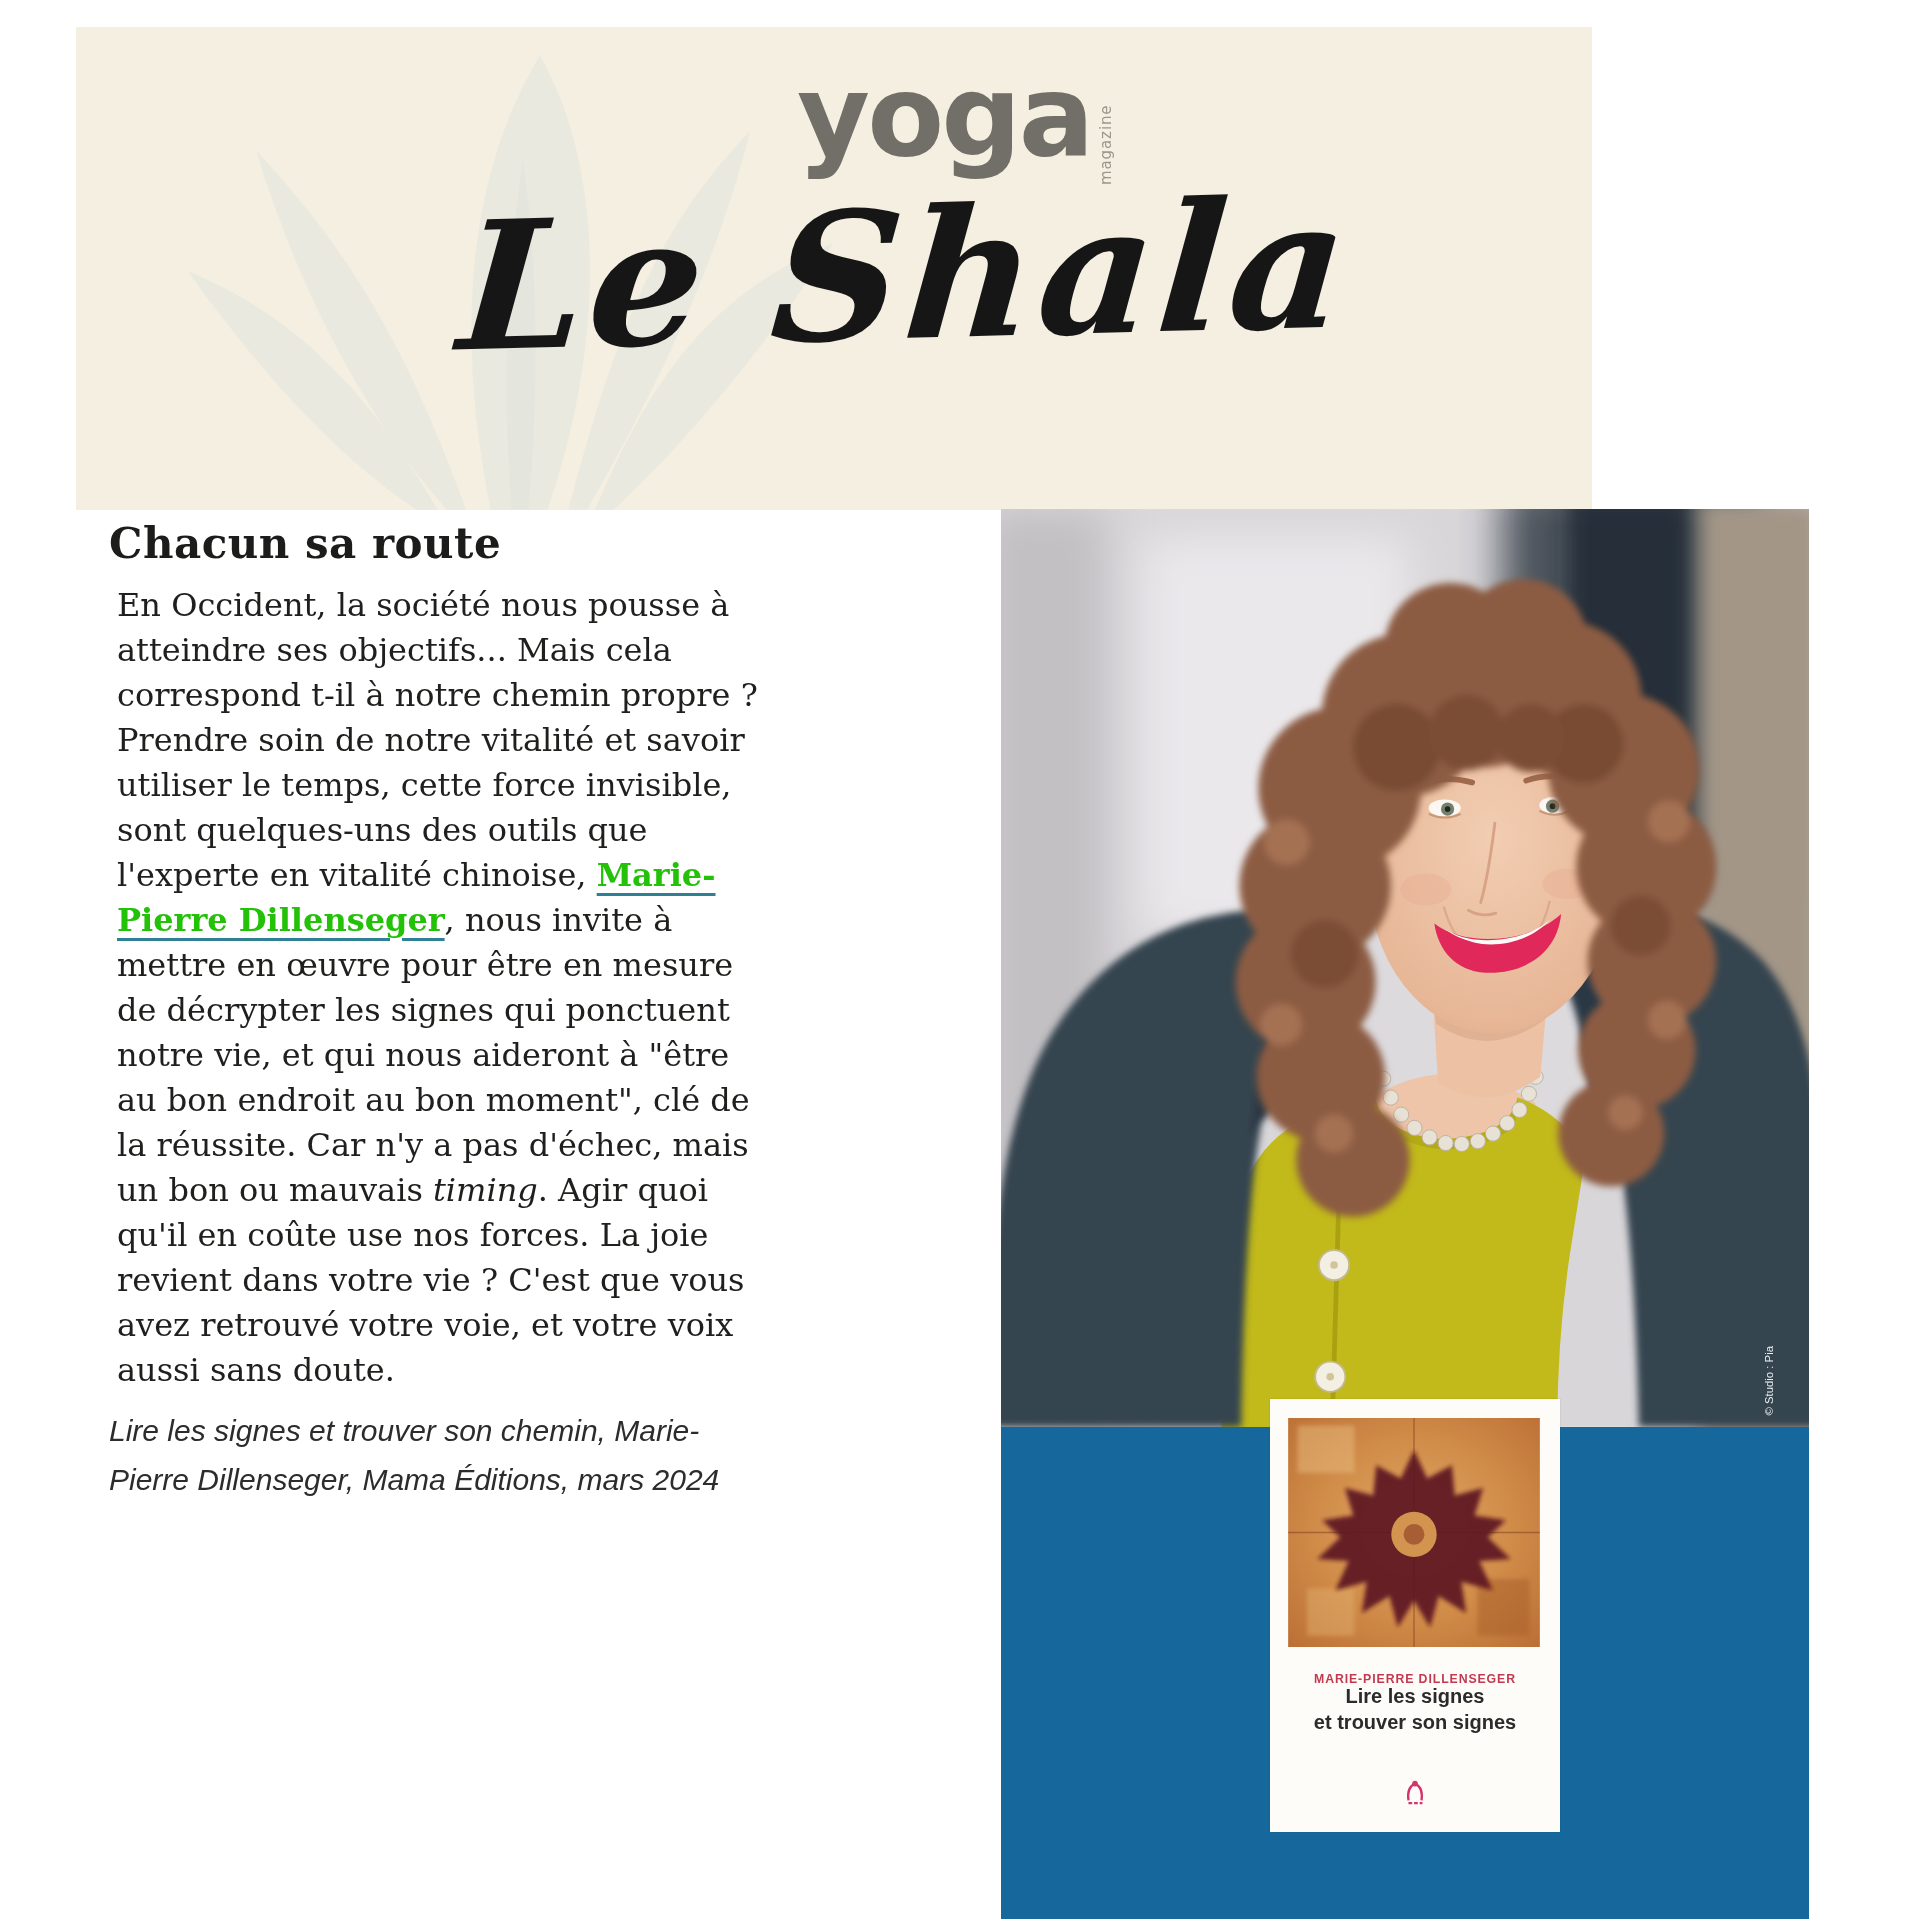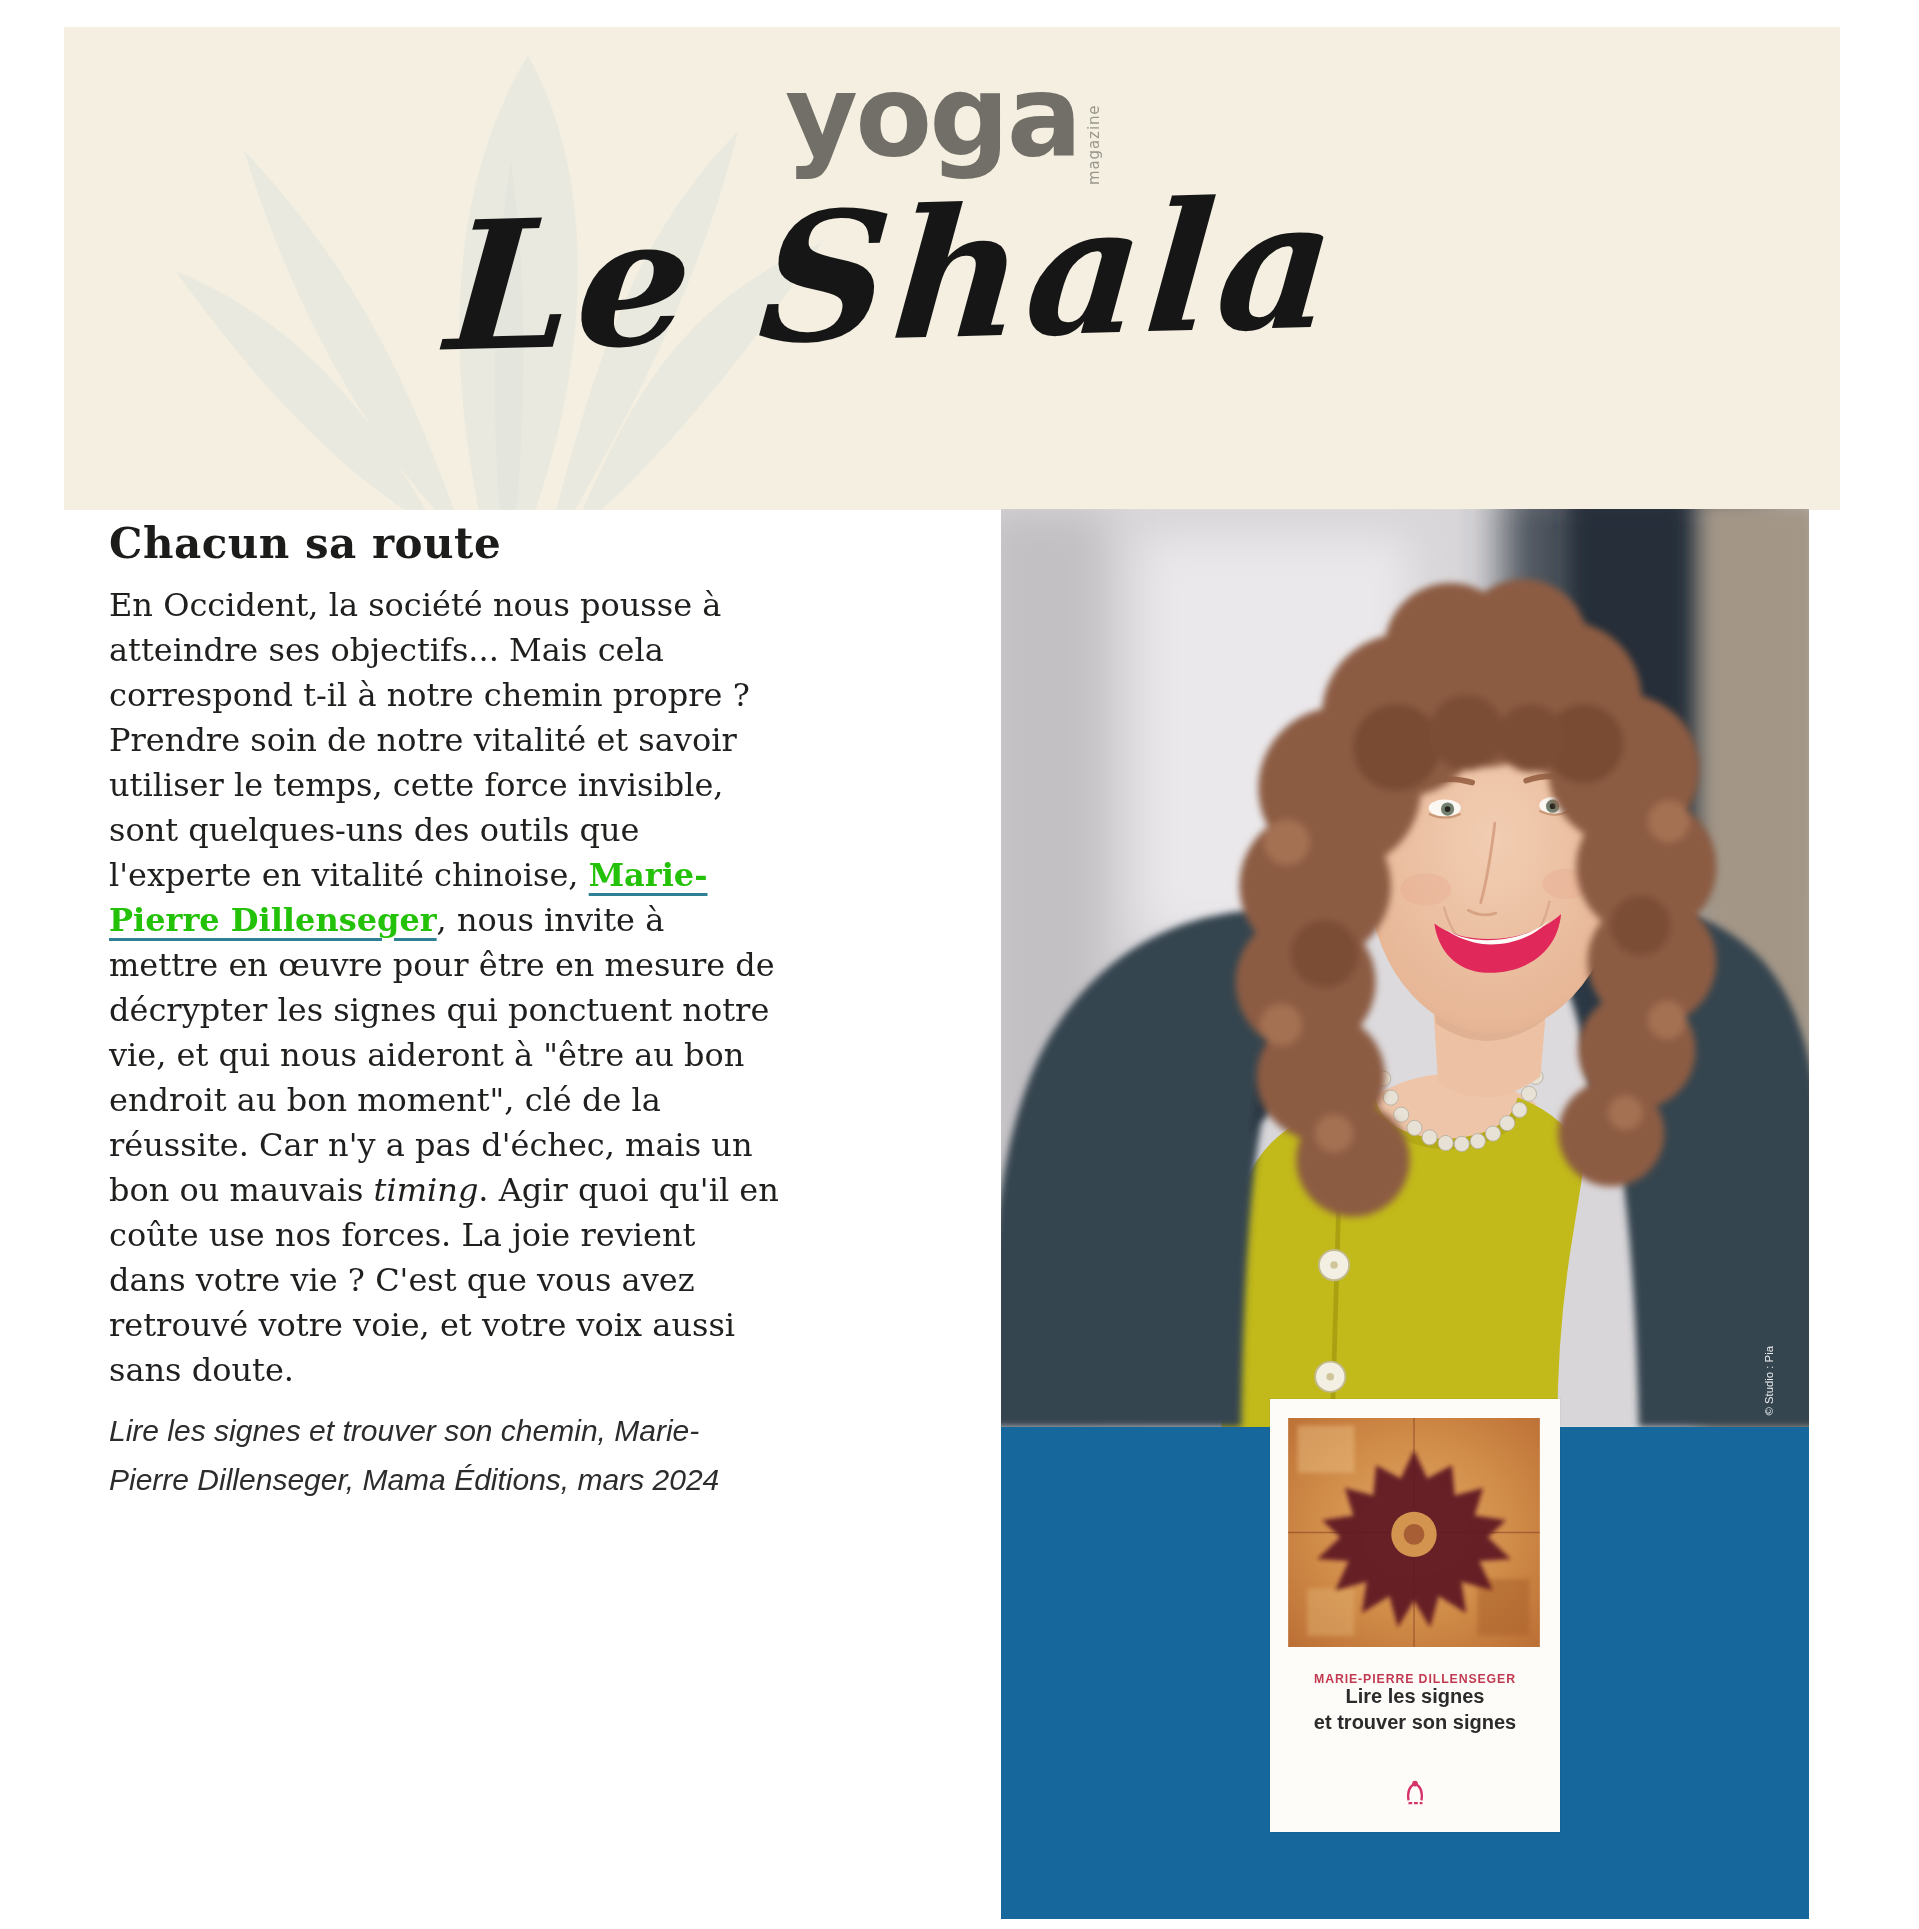--- a/index.html
+++ b/index.html
@@ -9,21 +9,21 @@
     --blue-band:#16689c;
   }
   *{box-sizing:border-box;}
   html,body{margin:0;padding:0;}
   body{
     width:1919px;height:1930px;background:#ffffff;position:relative;
     font-family:"DejaVu Serif", serif;overflow:hidden;
   }
   
   .header{
-    position:absolute;left:64px;top:26.5px;width:1776px;height:483px;
+    position:absolute;left:76px;top:26.5px;width:1516px;height:483px;
     background:var(--header-bg);overflow:hidden;
   }
   .lotus{position:absolute;left:19px;top:0;width:814px;height:483px;opacity:.42;}
   .yoga-wrap{position:absolute;left:721px;top:28px;display:flex;align-items:flex-start;}
   .yoga{
     font-family:"DejaVu Sans", sans-serif;font-weight:bold;font-size:112px;
     color:#716f67;letter-spacing:-2.8px;line-height:1.1;
   }
   .magazine{
     font-family:"DejaVu Sans", sans-serif;font-size:15px;color:#99968c;
@@ -36,21 +36,21 @@
     font-size:178px;color:#161616;transform:skewX(-6deg) rotate(-1.5deg);
     letter-spacing:3.8px;white-space:nowrap;
   }
   
   .article{position:absolute;left:109px;top:519px;width:670px;}
   .article h1{
     font-size:42px;line-height:1.2;margin:0 0 13.2px 0;color:#1c1c1a;font-weight:bold;
     letter-spacing:0.5px;
   }
   .body-text{
-    font-size:32px;line-height:45px;color:#1f1f1d;margin:0;
+    font-size:32px;line-height:45px;color:#1f1f1d;margin:8px;
   }
   .body-text a{
     color:var(--link-green);font-weight:bold;text-decoration:underline;
     text-decoration-color:var(--link-underline);text-decoration-thickness:2.8px;
     text-underline-offset:6.6px;cursor:pointer;
   }
   .citation{
     font-family:"Liberation Sans", sans-serif;font-style:italic;
     font-size:30px;line-height:49px;color:#2c2c2c;margin:13.2px 0 0 0;
   }

